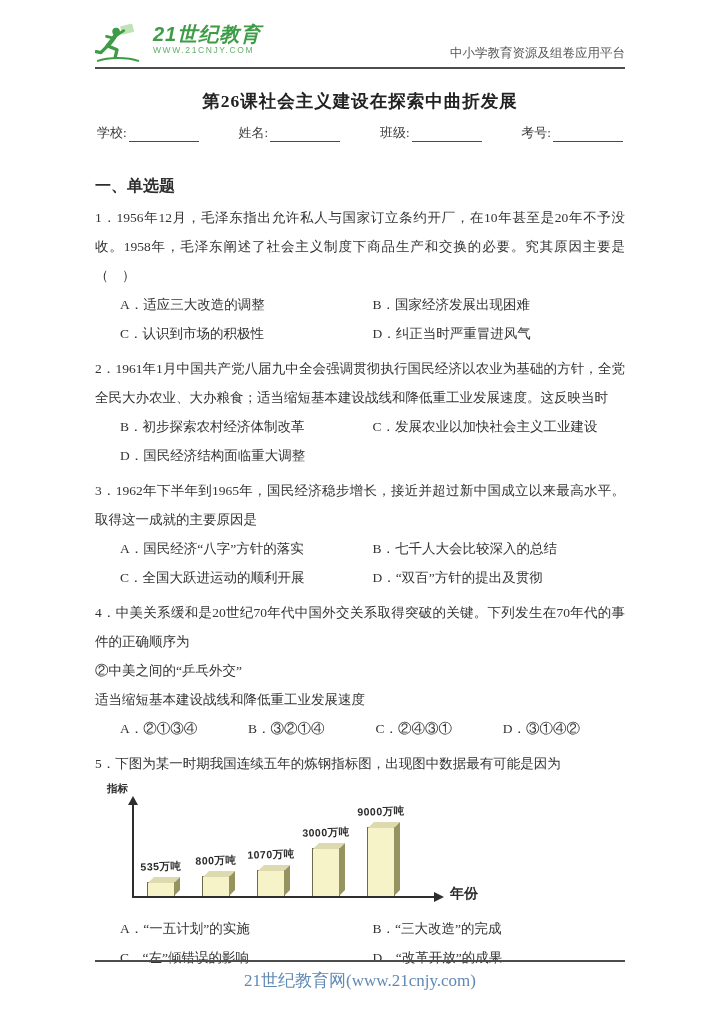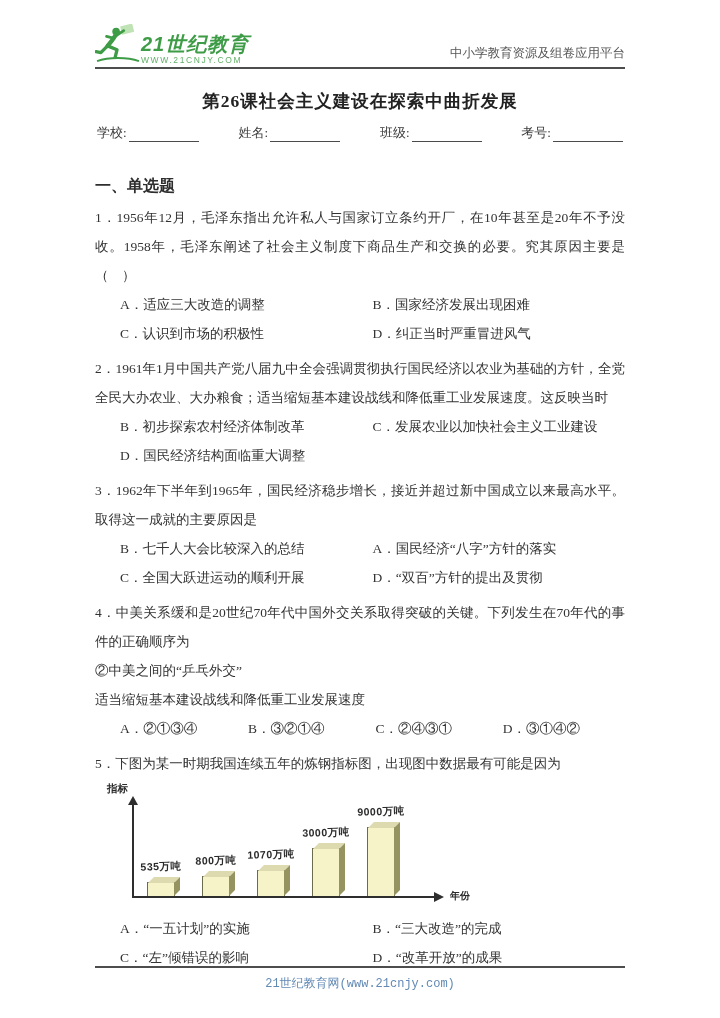--- a/index.html
+++ b/index.html
@@ -7,21 +7,21 @@
     width:720px;height:1018px;background:#ffffff;
     font-family:"Liberation Serif","DejaVu Serif",serif;
     color:#333;position:relative;overflow:hidden;
   }
   .content{padding:0 95px;}
   
   .hdr{
     margin:24px 95px 0;display:flex;justify-content:space-between;
     align-items:flex-end;border-bottom:2px solid #4d4d4d;padding-bottom:3px;
   }
-  .logo{display:flex;align-items:flex-end;gap:0;}
+  .logo{display:flex;align-items:flex-start;gap:12px;}
   .logo-txt{display:flex;flex-direction:column;line-height:1;}
   .logo-title{font-family:"Liberation Sans",sans-serif;font-size:20px;font-weight:bold;
     font-style:italic;color:#3e9c47;letter-spacing:1px;}
   .logo-sub{font-family:"Liberation Sans",sans-serif;font-size:8.5px;color:#63b06b;
     letter-spacing:1.6px;margin-top:2px;}
   .platform{font-size:12.5px;color:#555;padding-bottom:2px;}
   
   h1{margin:20px 0 0;text-align:center;font-size:17.5px;color:#222;letter-spacing:1px;}
   .info-row{margin-top:11px;display:flex;justify-content:space-between;font-size:13px;color:#3a3a3a;}
   .info-field{display:flex;align-items:flex-end;margin:0 2px;}
@@ -37,34 +37,34 @@
   
   .chart{position:relative;width:410px;height:128px;margin:6px 0 2px 6px;
     font-family:"Liberation Sans",sans-serif;}
   .yaxis{position:absolute;left:31px;top:16px;bottom:14px;width:2px;background:#2e2e2e;}
   .yarrow{position:absolute;left:27px;top:7px;width:0;height:0;
     border:5px solid transparent;border-bottom:9px solid #2e2e2e;}
   .ylabel{position:absolute;left:6px;top:-2px;font-size:10.5px;font-weight:bold;color:#2b2b2b;}
   .xaxis{position:absolute;left:31px;bottom:14px;width:302px;height:2px;background:#2e2e2e;}
   .xarrow{position:absolute;left:333px;bottom:10px;width:0;height:0;
     border:5px solid transparent;border-left:10px solid #2e2e2e;}
-  .xlabel{position:absolute;left:349px;bottom:9px;font-size:10px;font-weight:bold;color:#2b2b2b;}
+  .xlabel{position:absolute;left:349px;bottom:9px;font-size:14px;font-weight:bold;color:#2b2b2b;}
   .bars{position:absolute;left:46px;bottom:15px;display:flex;align-items:flex-end;gap:27px;}
   .bar3d{position:relative;width:28px;background:#f7f3c9;border:1px solid #6b6b4e;box-sizing:border-box;}
   .bar-side{position:absolute;left:100%;top:0;width:6px;height:100%;background:#95935f;
     transform:skewY(-45deg);transform-origin:0 0;}
   .bar-top{position:absolute;left:0;top:-6px;width:100%;height:6px;background:#dedab0;
     transform:skewX(-45deg);transform-origin:bottom;}
   .bar-label{position:absolute;bottom:calc(100% + 9px);left:50%;
     transform:translateX(-50%) rotate(-2deg);white-space:nowrap;
     font-size:10.5px;font-weight:bold;color:#2b2b2b;letter-spacing:0.5px;}
   
   .ftr{position:absolute;left:95px;right:95px;bottom:26px;border-top:2px solid #4d4d4d;
-    text-align:center;padding-top:7px;font-family:Liberation Mono, monospace;
-    font-size:12px;color:#6189b4;}
+    text-align:center;padding-top:7px;font-family:Liberation Serif, serif;
+    font-size:17px;color:#6189b4;}
 </style>
 </head>
 <body>
 
 <div>
 
   <div class="hdr">
     <div class="logo">
       <svg width="46" height="40" viewBox="0 0 48 42">
         <rect x="27" y="1" width="13" height="9" fill="#bfe3b4" transform="rotate(-14 33 5)"></rect>
@@ -123,22 +123,22 @@
       <div class="opts2">
         <span class="opt">B．初步探索农村经济体制改革</span>
         <span class="opt">C．发展农业以加快社会主义工业建设</span>
         <span class="opt">D．国民经济结构面临重大调整</span>
       </div>
     </div>
 
     <div class="q">
       <p class="q-text"><span>3．</span><span>1962年下半年到1965年，国民经济稳步增长，接近并超过新中国成立以来最高水平。取得这一成就的主要原因是</span></p>
       <div class="opts2">
+        <span class="opt">A．国民经济“八字”方针的落实</span>
         <span class="opt">B．七千人大会比较深入的总结</span>
-        <span class="opt">A．国民经济“八字”方针的落实</span>
         <span class="opt">C．全国大跃进运动的顺利开展</span>
         <span class="opt">D．“双百”方针的提出及贯彻</span>
       </div>
     </div>
 
     <div class="q">
       <p class="q-text"><span>4．</span><span>中美关系缓和是20世纪70年代中国外交关系取得突破的关键。下列发生在70年代的事件的正确顺序为</span></p>
       <div class="item-line">②中美之间的“乒乓外交”</div>
       <div class="item-line">适当缩短基本建设战线和降低重工业发展速度</div>
       <div class="opts4">

